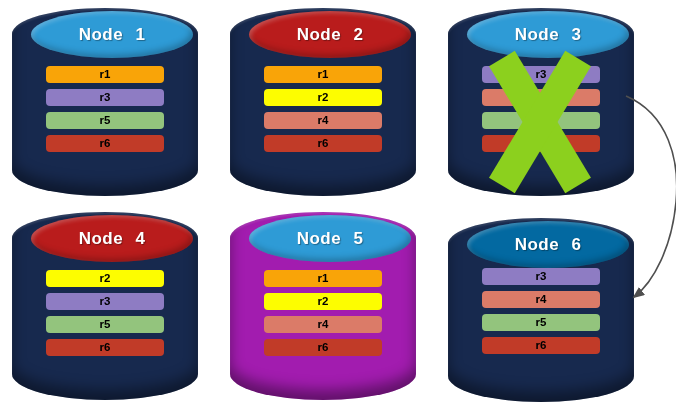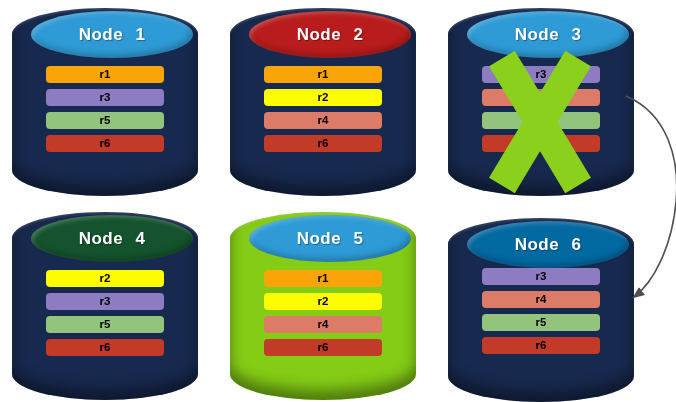--- a/index.html
+++ b/index.html
@@ -135,32 +135,32 @@
         <div class="bar" style="background: rgb(147, 196, 125);">r5</div>
         <div class="bar" style="background: rgb(193, 59, 40);">r6</div>
       </div>
       <div class="xmark">
         <span class="x-stroke x-a" style="background: rgb(140, 208, 30);"></span>
         <span class="x-stroke x-b" style="background: rgb(140, 208, 30);"></span>
       </div>
     </div>
 
     <div class="cylinder" style="background: rgb(23, 41, 78);">
-      <div class="cyl-top" style="background: #14532d;">
+      <div class="cyl-top" style="background: #b91c1c;">
         <span class="node-title">Node 4</span>
       </div>
       <div class="bars">
         <div class="bar" style="background: rgb(253, 253, 0);">r2</div>
         <div class="bar" style="background: rgb(142, 124, 195);">r3</div>
         <div class="bar" style="background: rgb(147, 196, 125);">r5</div>
         <div class="bar" style="background: rgb(193, 59, 40);">r6</div>
       </div>
     </div>
 
-    <div class="cylinder" style="background: #84cc16;">
+    <div class="cylinder" style="background: #a21caf;">
       <div class="cyl-top" style="background: rgb(46, 155, 214);">
         <span class="node-title">Node 5</span>
       </div>
       <div class="bars">
         <div class="bar" style="background: rgb(249, 164, 8);">r1</div>
         <div class="bar" style="background: rgb(253, 253, 0);">r2</div>
         <div class="bar" style="background: rgb(219, 123, 104);">r4</div>
         <div class="bar" style="background: rgb(193, 59, 40);">r6</div>
       </div>
     </div>

